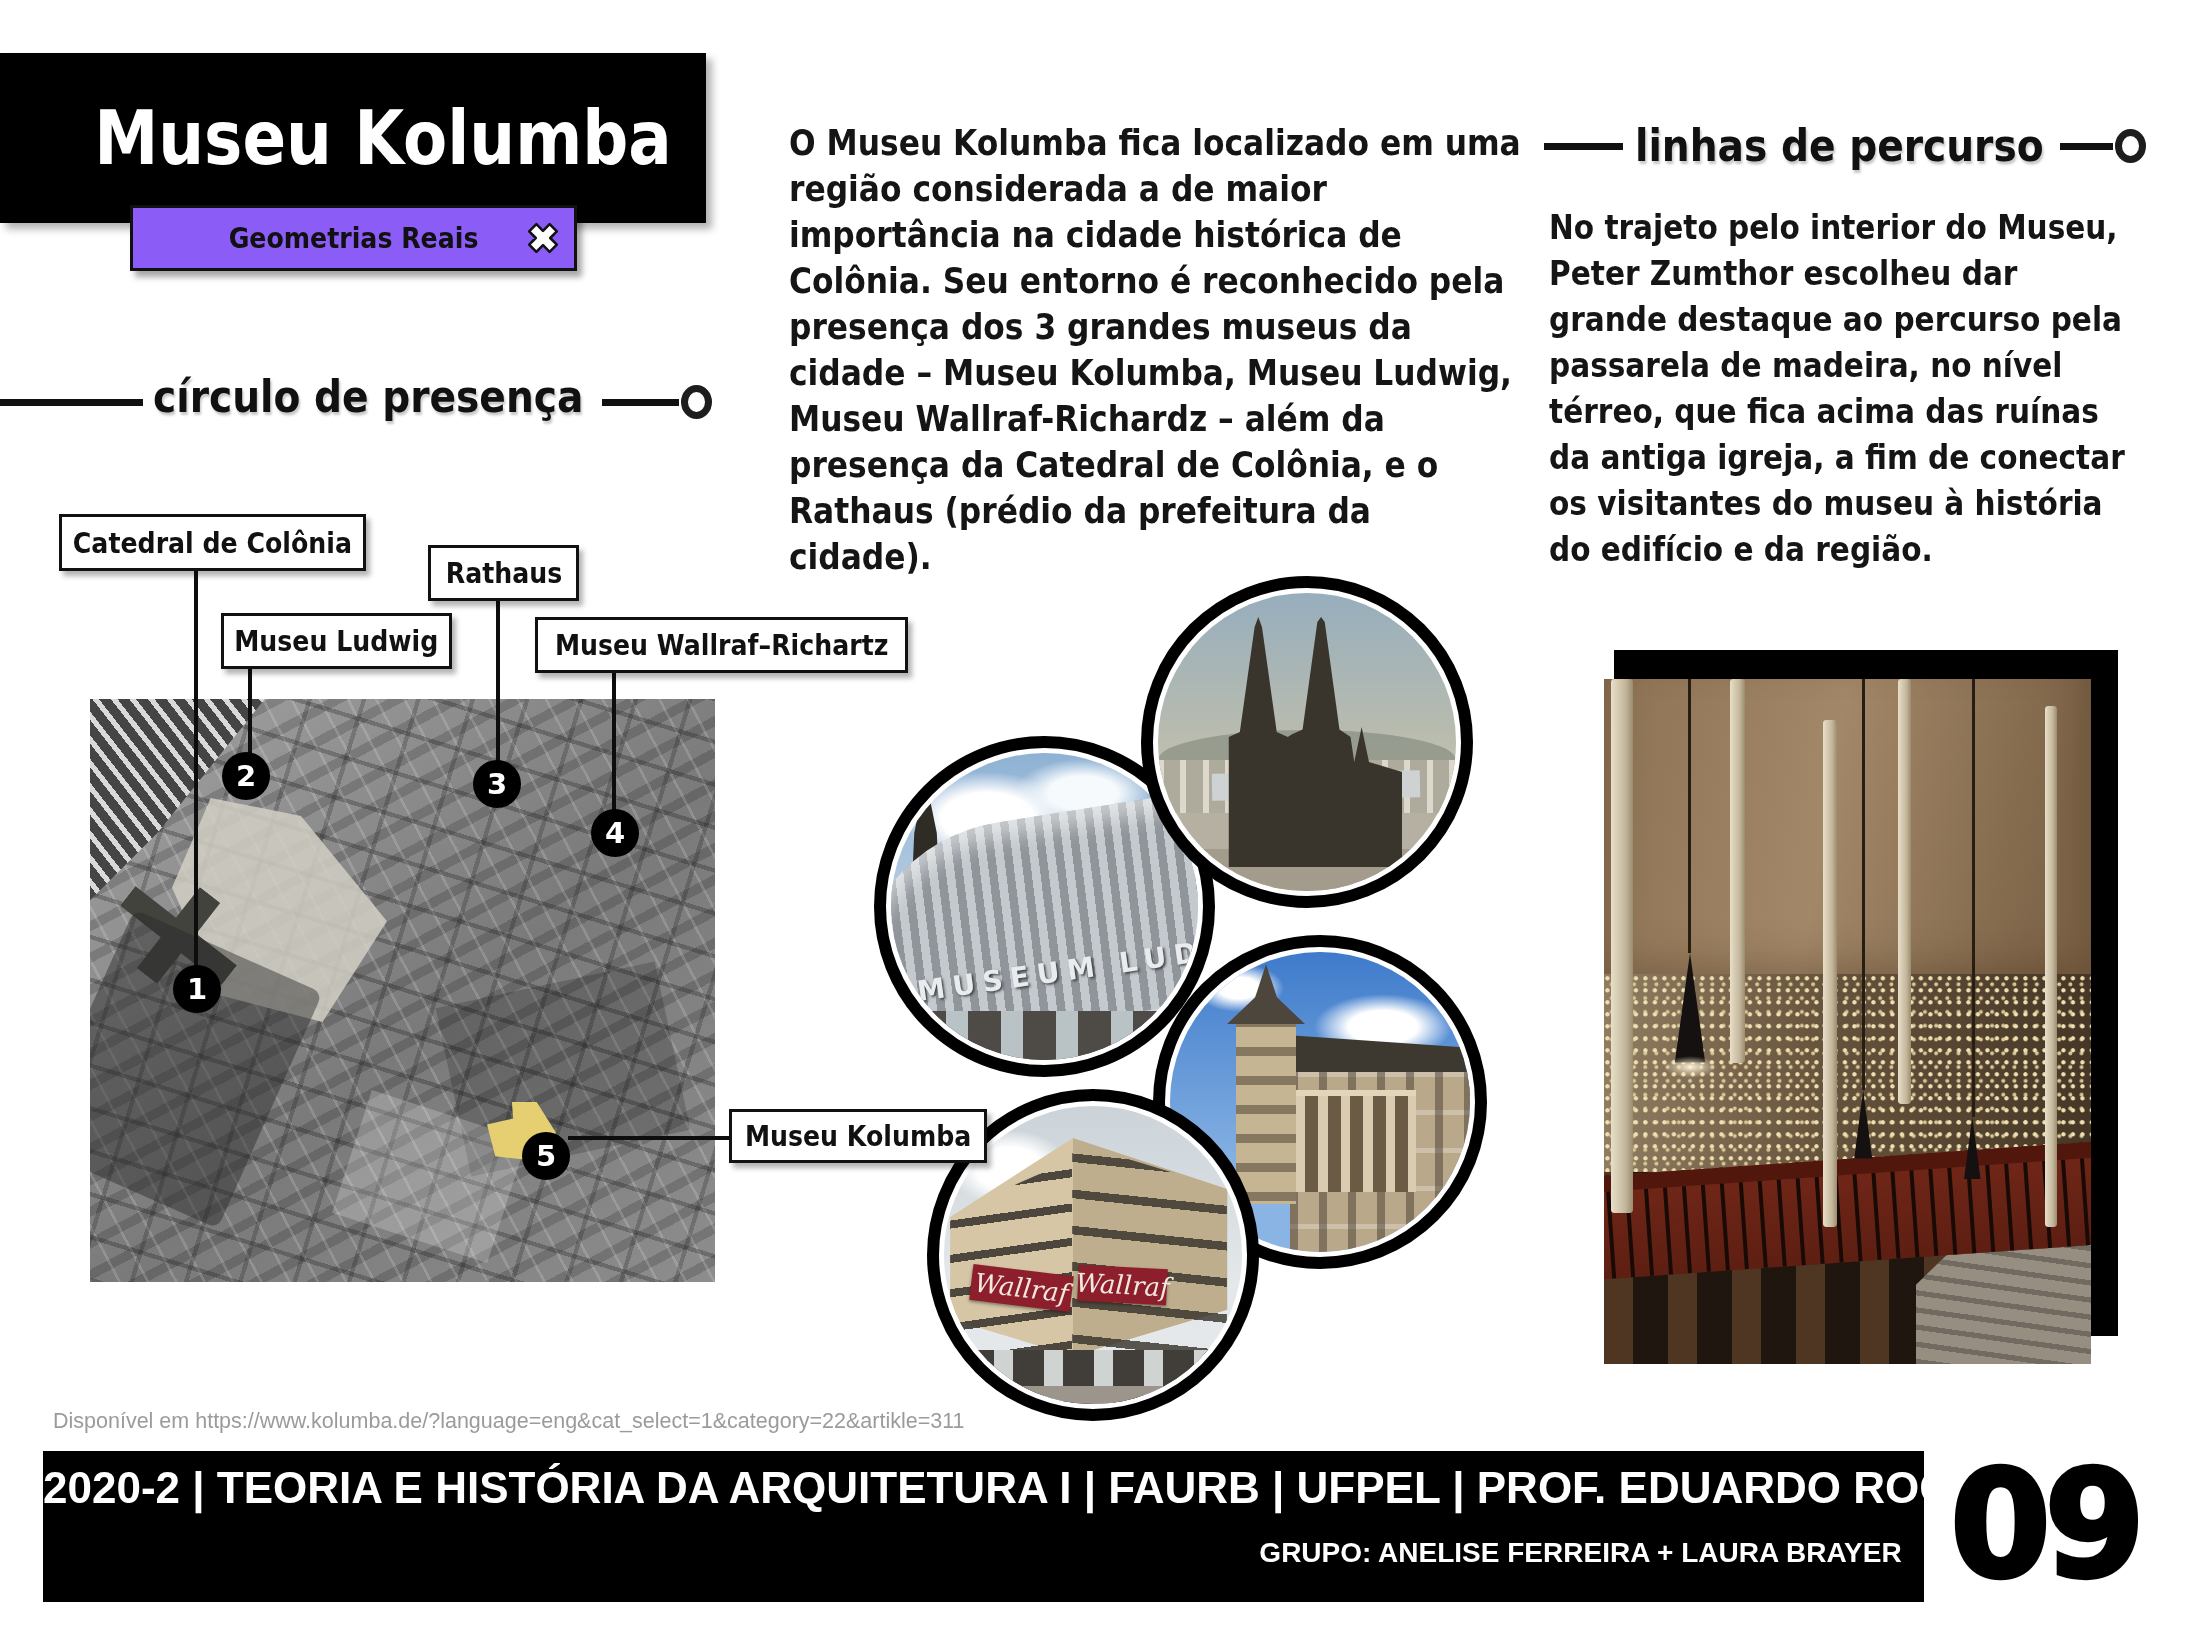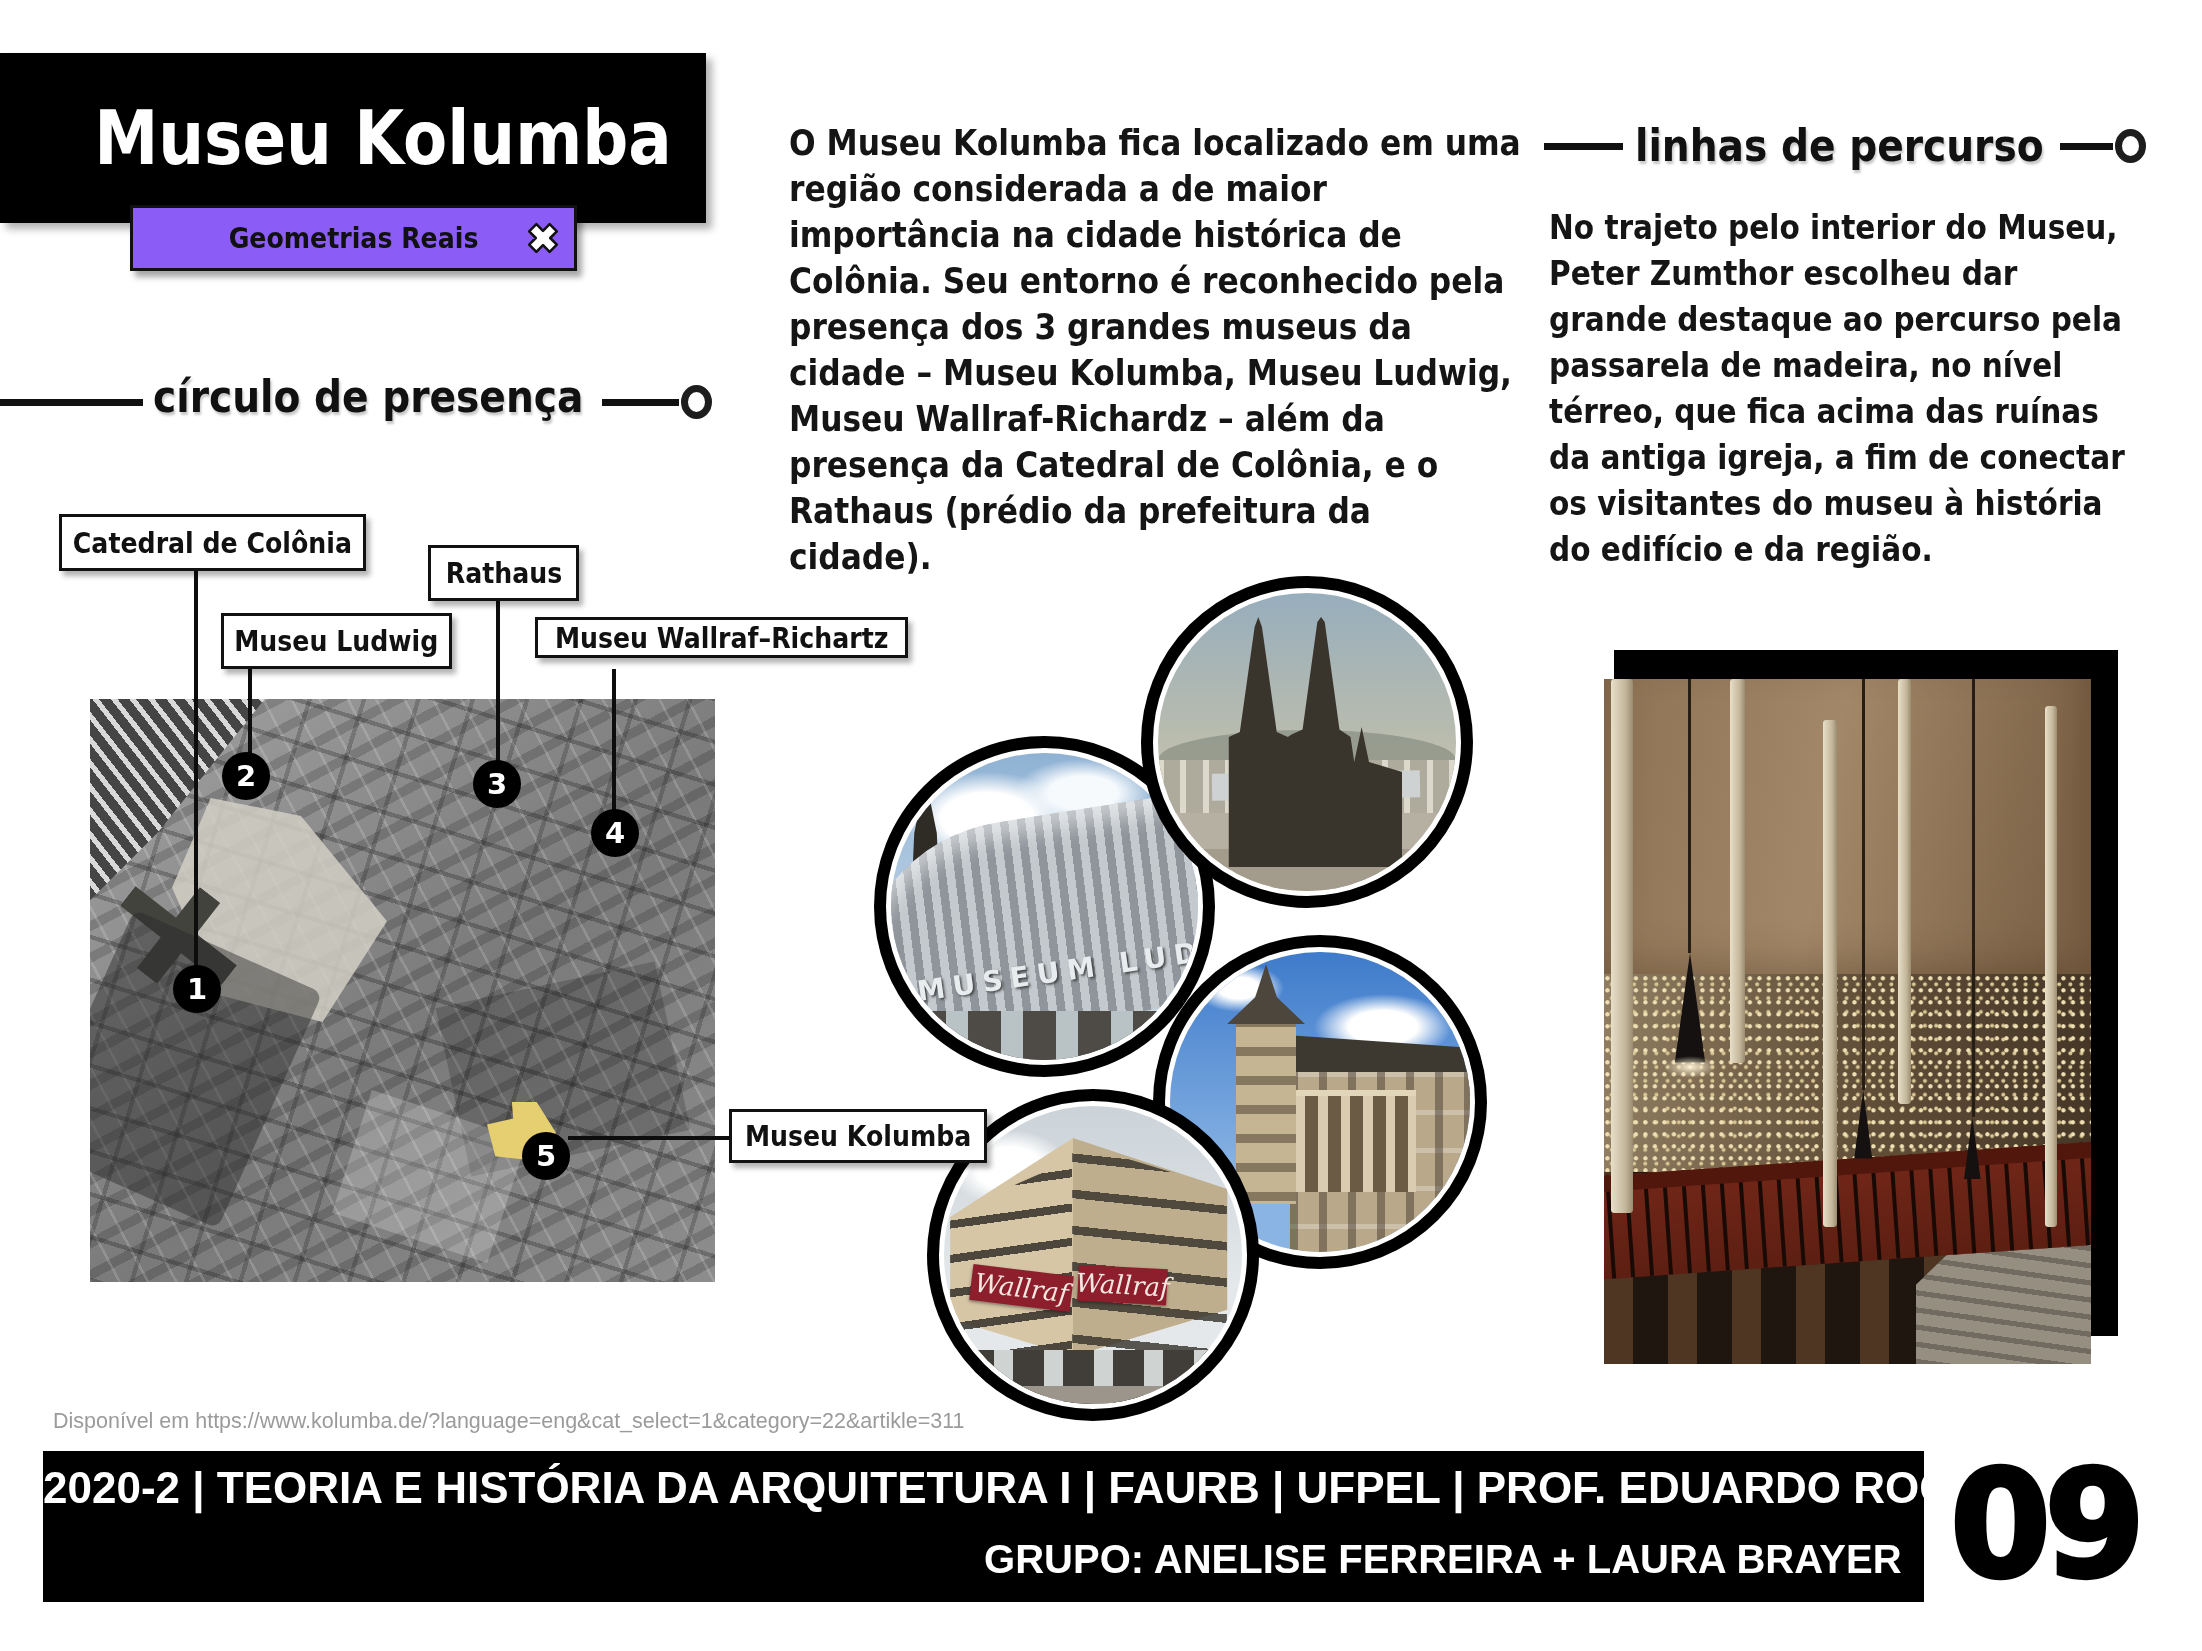--- a/index.html
+++ b/index.html
@@ -170,21 +170,21 @@
   .k-cone { background:#141110; clip-path:polygon(50% 0,90% 100%,10% 100%); }
   .k-glow { border-radius:50%; background:radial-gradient(closest-side, rgba(255,244,214,.95), rgba(255,244,214,0)); }
 
   
   .source { position:absolute; left:53px; top:1409px; font-family:"Liberation Sans", sans-serif;
     font-size:21.5px; color:#9b9b9b; }
   .footer-bar { position:absolute; left:43px; top:1451px; width:1881px; height:151px; background:#000; color:#fff; }
   .footer-l1 { position:absolute; left:0; right:0; top:12px; text-align:center;
     font-family:"Liberation Sans", sans-serif; font-weight:700; font-size:44px; white-space:nowrap; }
   .footer-l2 { position:absolute; right:22.4px; top:86px; text-align:center;
-    font-family:"Liberation Sans", sans-serif; font-weight:700; font-size:40px; white-space:nowrap; }
+    font-family:"Liberation Sans", sans-serif; font-weight:700; font-size:28px; white-space:nowrap; }
   .page-num { position:absolute; left:1950px; top:1439px; font-family:"DejaVu Sans", sans-serif;
     font-weight:700; font-size:148px; letter-spacing:-6.9px; color:#000;
     -webkit-text-stroke:4.3px #000; transform:scaleX(0.98); transform-origin:0 0; }
 </style>
 </head>
 <body>
 
 <div id="page">
 
   <div class="title-box">
@@ -261,21 +261,21 @@
 
   <div class="map-label" style="left:59px; top:514px; width:307px; height:57px;">
     <span class="condc">Catedral de Colônia</span>
     </div>
   <div class="map-label" style="left:221px; top:613px; width:231px; height:56px;">
     <span class="condc">Museu Ludwig</span>
     </div>
   <div class="map-label" style="left:428px; top:545px; width:151px; height:56px;">
     <span class="condc">Rathaus</span>
     </div>
-  <div class="map-label" style="left:535px; top:617px; width:373px; height:41px;">
+  <div class="map-label" style="left:535px; top:617px; width:373px; height:56px;">
     <span class="condc">Museu Wallraf–Richartz</span>
     </div>
   <div class="map-label" style="left:729px; top:1109px; width:258px; height:54px;">
     <span class="condc">Museu Kolumba</span>
     </div>
 
   <div class="circle" style="left:874px; top:736px; width:341px; height:341px; z-index:4;">
     <div class="ph">
       <div class="l-sky"></div>
       <div class="l-cloud1"></div>

